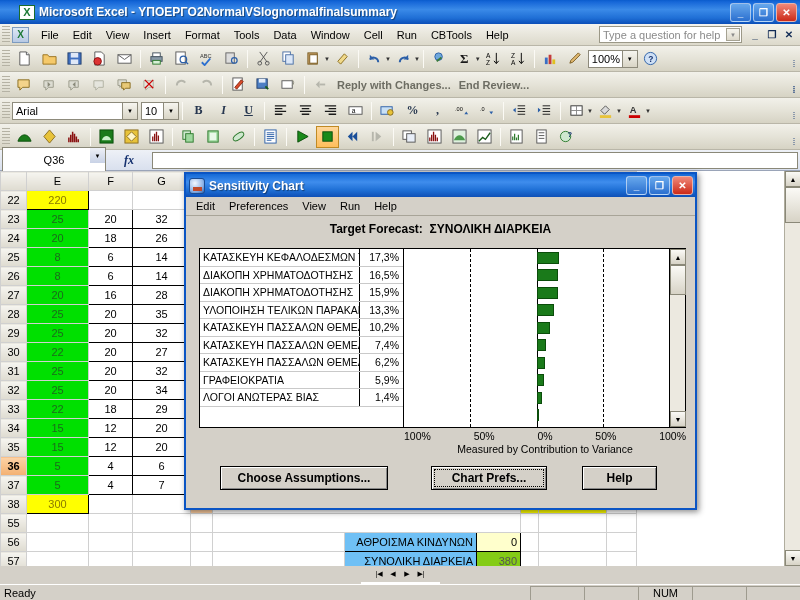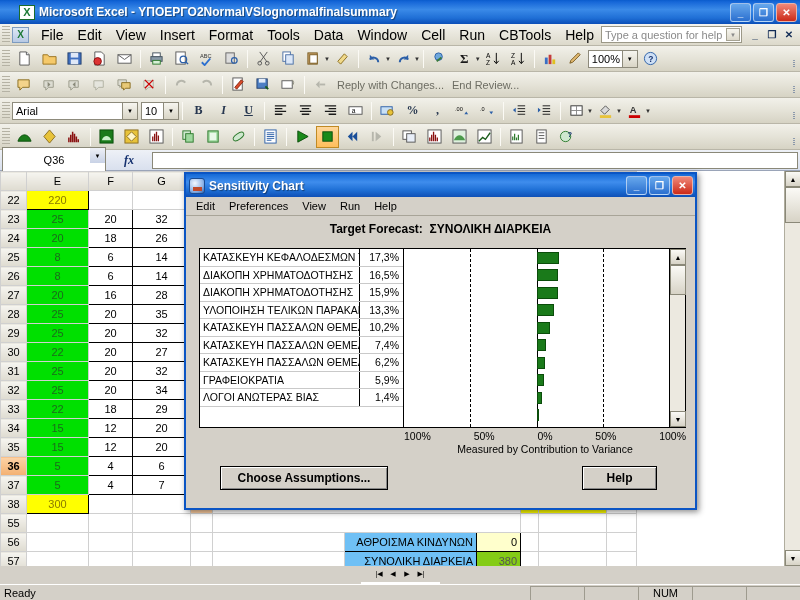--- a/index.html
+++ b/index.html
@@ -48,40 +48,40 @@
     display:flex; align-items:center; border-bottom:1px solid #b9b6a8;
   }
   .grip{ width:8px;height:18px;margin:0 2px; flex:0 0 auto;
     background:repeating-linear-gradient(180deg,#b5b2a4 0 1px,transparent 1px 3px);}
   .menu-xlicon{
     width:17px;height:16px;margin-right:5px;flex:0 0 auto;position:relative;
     background:linear-gradient(180deg,#dfe8f5,#b7c9e4); border:1px solid #7d9bc0;
   }
   .menu-xlicon:after{ content:"X"; position:absolute; inset:0; color:#1d7a37;
     font:bold 10px "Liberation Sans",sans-serif;display:flex;align-items:center;justify-content:center;}
-  .menu-item{ padding:3px 7px; color:#000; font-size:14px; white-space:nowrap; }
+  .menu-item{ padding:3px 7px; color:#000; font-size:11px; white-space:nowrap; }
   .ask-box{
     margin-left:auto; width:143px; height:17px; background:#fff;
     border:1px solid #9b9887; display:flex; align-items:center;
     color:#8a8a8a; font-size:11px; padding-left:3px; position:relative;
   }
   .ask-arrow{ position:absolute; right:1px; top:1px; width:14px;height:13px;
     background:linear-gradient(180deg,#f6f5ef,#ddd9cb); border:1px solid #a5a292;
     display:flex;align-items:center;justify-content:center;font-size:6px;}
   .doc-btns{ display:flex; gap:1px; margin:0 3px 0 5px; }
   .docbtn{ width:16px;height:15px;display:flex;align-items:center;justify-content:center;
     font:bold 10px "Liberation Sans",sans-serif;color:#102a55;}
 
   
   .toolbar{
     position:absolute; left:0; width:800px; height:26px;
     background:linear-gradient(180deg,#f2f1ea 0%,#e5e3d8 50%,#d6d3c4 100%);
     display:flex; align-items:center; border-bottom:1px solid #b9b6a8;
   }
-  .tb1{ top:46px; } .tb2{ top:72px; } .tb3{ top:98px; } .tb4{ top:124px; }
+  .tb1{ top:46px; } .tb2{ top:72px;font-weight:bold; } .tb3{ top:98px; } .tb4{ top:124px; }
   .tbtn{
     width:23px;height:22px; margin:0 1px; border:1px solid transparent;
     display:flex;align-items:center;justify-content:center; position:relative;
     font-size:11px; color:#26364f;
   }
   .tbtn.pressed{ background:linear-gradient(180deg,#ffd79b,#ffbe5c); border:1px solid #c08a25;}
   .tsep{ width:1px;height:18px;margin:0 3px;background:#b0ad9e;border-right:1px solid #fbfaf5;}
   .tdrop{ font-size:6px; margin-left:-2px; color:#333; }
   .combo{
     height:18px; border:1px solid #8d8a7b; background:#fff; display:flex;
@@ -1170,20 +1170,23 @@
         <span>0%</span>
         <span>50%</span>
         <span>100%</span>
       </div>
     <div class="axis-caption">Measured by Contribution to Variance</div>
 
     <div class="dlg-footer-btns">
       <div class="dbtn" style="left:34px;top:0;width:168px;">
         <span>Choose Assumptions...</span>
       </div>
+      <div class="dbtn focus" style="left:245px;top:0;width:116px;">
+        <span>Chart Prefs...</span>
+      </div>
       <div class="dbtn" style="left:396px;top:0;width:75px;">
         <span>Help</span>
       </div>
     </div>
   </div>
 
   <div class="tabbar">
     <div class="navbtns">
       <div class="navbtn">|◀</div>
       <div class="navbtn">◀</div>

